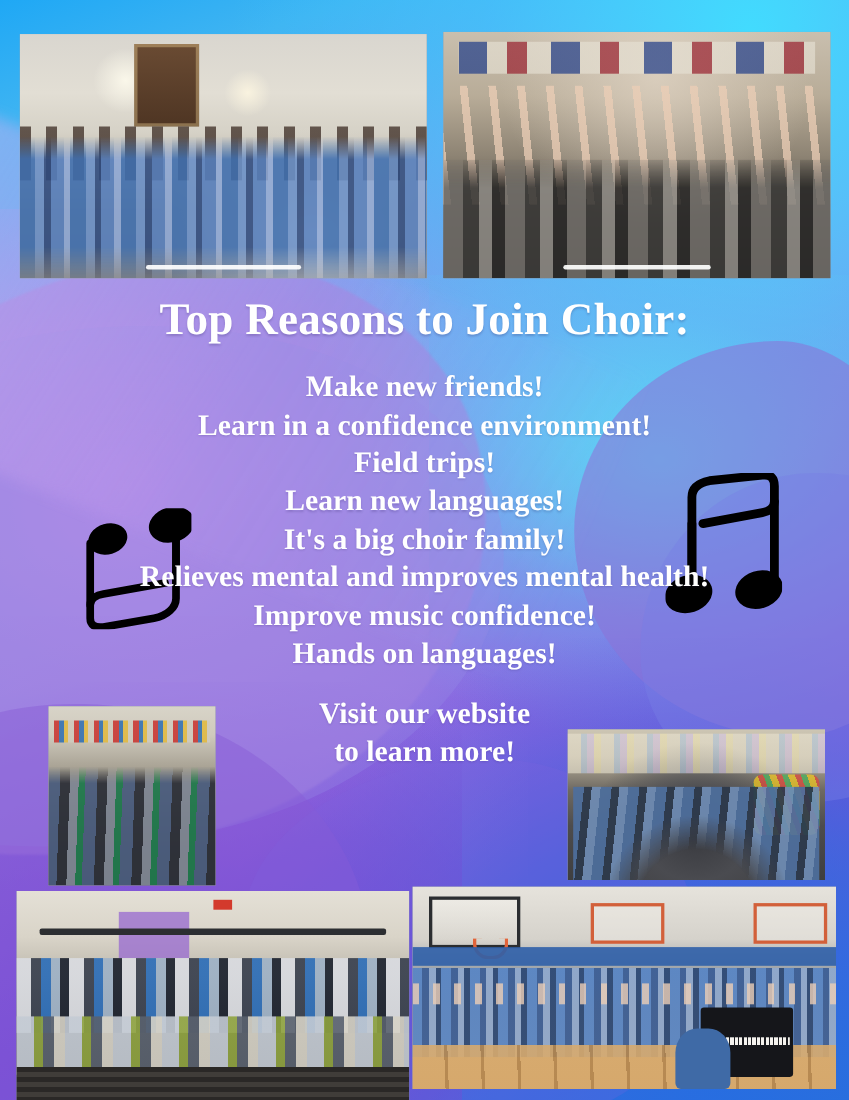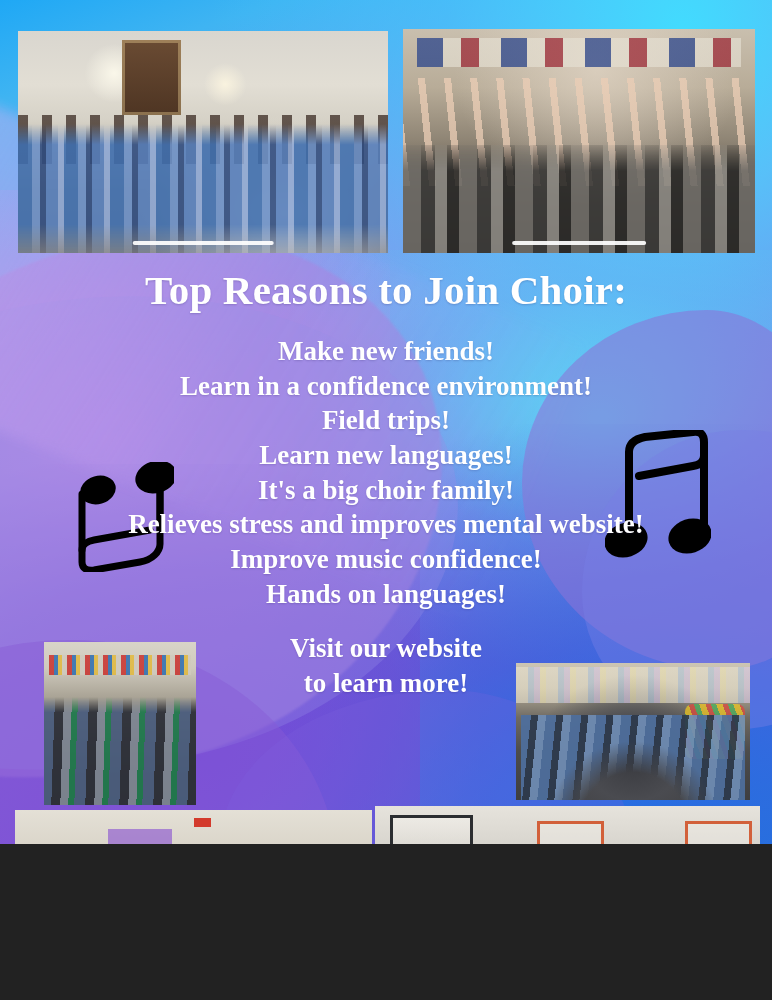--- a/index.html
+++ b/index.html
@@ -1,21 +1,21 @@
 <!DOCTYPE html>
 <html><head>
 <meta charset="utf-8">
 <style>
   html,body{margin:0;padding:0;background:#222;}
   body{font-family:"Liberation Serif", serif;}
 
   #poster{
     position:relative;
     width:772px;
-    height:844px;
+    height:1000px;
     overflow:hidden;
     background:#5a9cf0;
   }
 
   
   .bg-base{
     position:absolute; inset:0;
     background:
       linear-gradient(160deg,
         #1fa8f5 0%,
@@ -508,21 +508,21 @@
   <div class="text-wrap">
 
     <h1 class="poster-title">Top Reasons to Join Choir:</h1>
 
     <ul class="reasons">
       <li>Make new friends!</li>
       <li>Learn in a confidence environment!</li>
       <li>Field trips!</li>
       <li>Learn new languages!</li>
       <li>It's a big choir family!</li>
-      <li>Relieves stress and improves mental website!</li>
+      <li>Relieves mental and improves mental health!</li>
       <li>Improve music confidence!</li>
       <li>Hands on languages!</li>
     </ul>
 
     <div class="cta">
       <div>Visit our website</div>
       <div>to learn more!</div>
     </div>
 
   </div>

